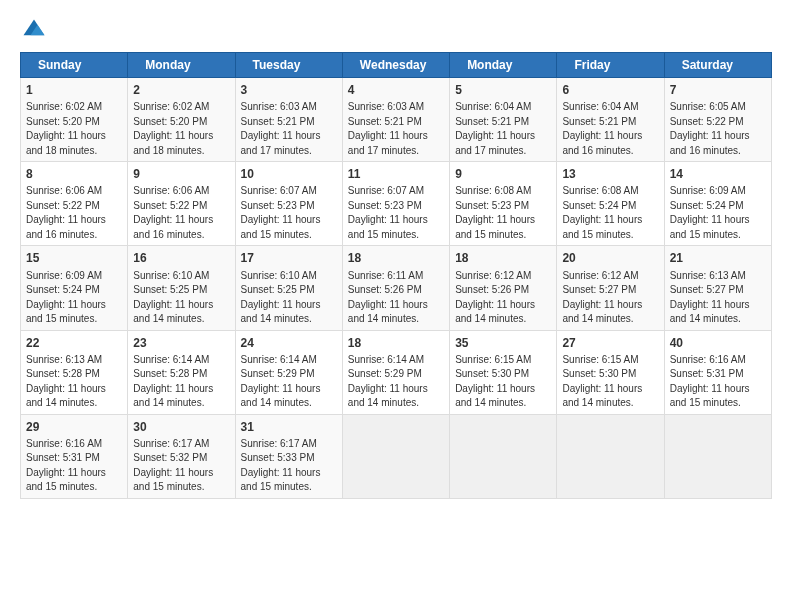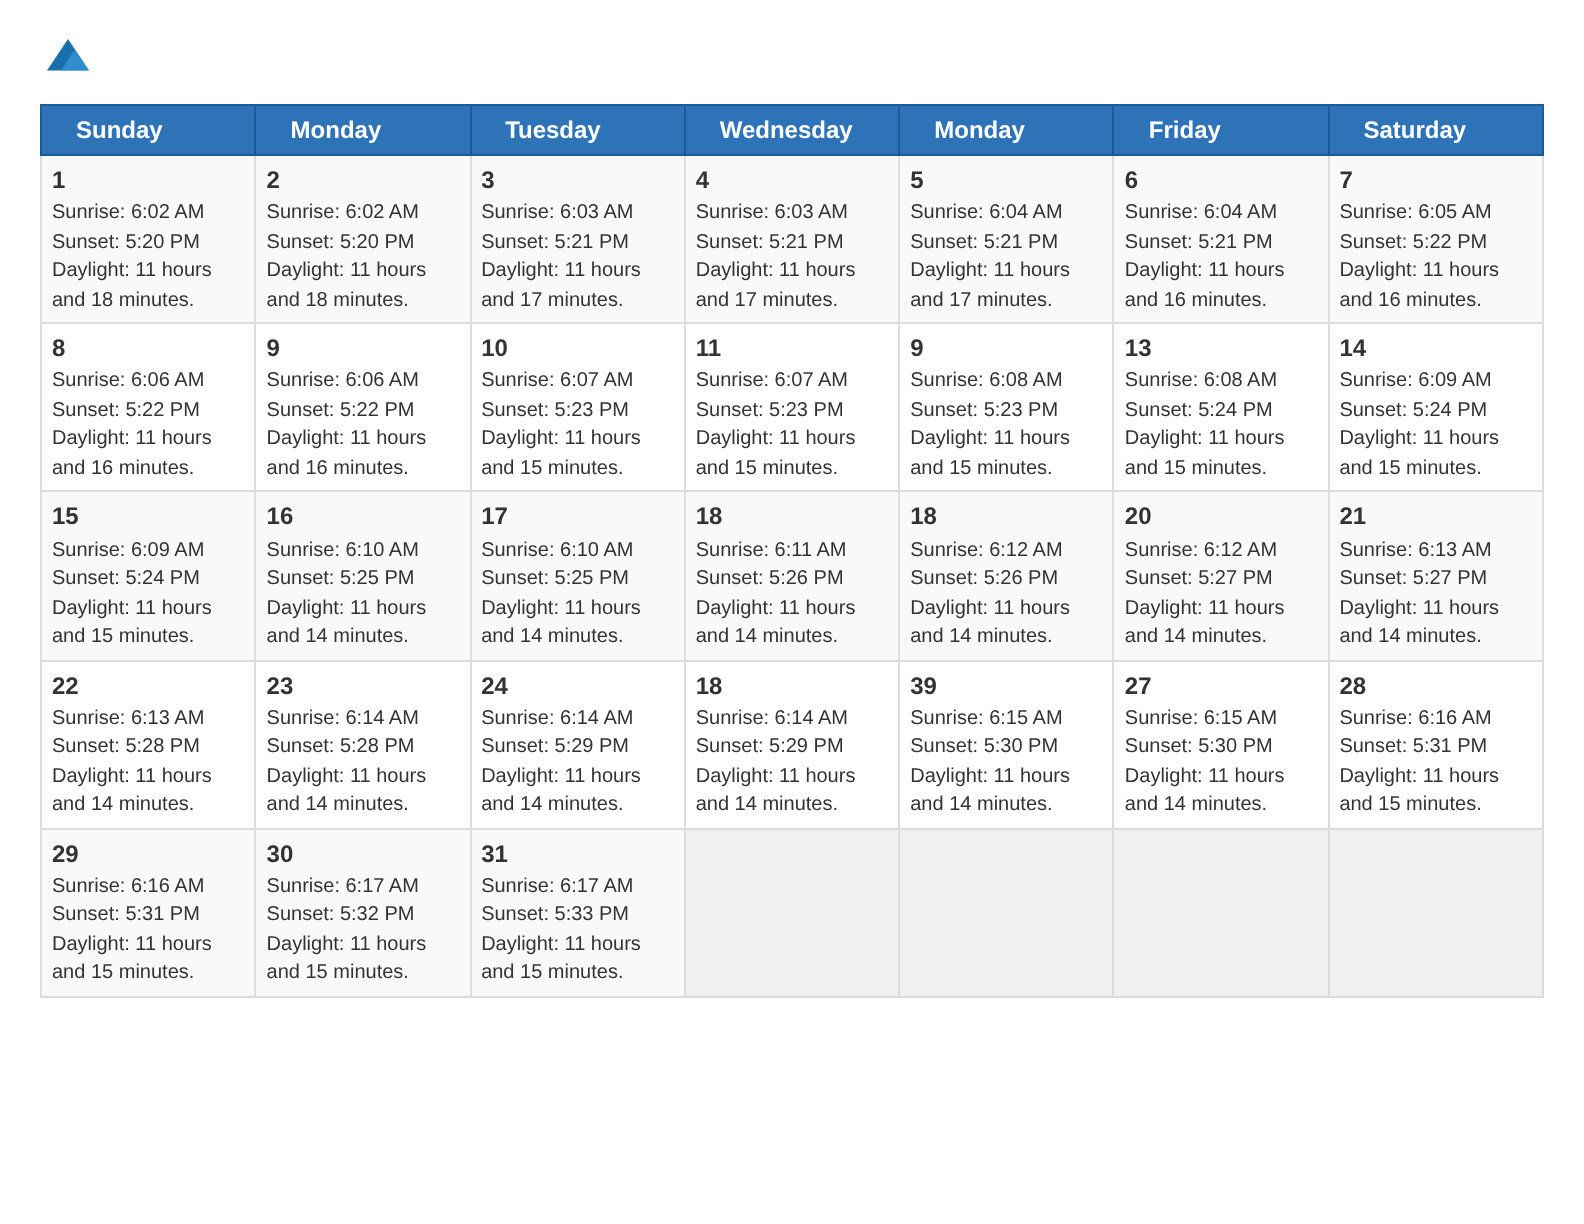--- a/index.html
+++ b/index.html
@@ -156,23 +156,23 @@
           <td><span class="day-num">18</span><span class="day-info">Sunrise: 6:11 AM<br>Sunset: 5:26 PM<br>Daylight: 11 hours and 14 minutes.</span></td>
           <td><span class="day-num">18</span><span class="day-info">Sunrise: 6:12 AM<br>Sunset: 5:26 PM<br>Daylight: 11 hours and 14 minutes.</span></td>
           <td><span class="day-num">20</span><span class="day-info">Sunrise: 6:12 AM<br>Sunset: 5:27 PM<br>Daylight: 11 hours and 14 minutes.</span></td>
           <td><span class="day-num">21</span><span class="day-info">Sunrise: 6:13 AM<br>Sunset: 5:27 PM<br>Daylight: 11 hours and 14 minutes.</span></td>
         </tr>
         <tr>
           <td><span class="day-num">22</span><span class="day-info">Sunrise: 6:13 AM<br>Sunset: 5:28 PM<br>Daylight: 11 hours and 14 minutes.</span></td>
           <td><span class="day-num">23</span><span class="day-info">Sunrise: 6:14 AM<br>Sunset: 5:28 PM<br>Daylight: 11 hours and 14 minutes.</span></td>
           <td><span class="day-num">24</span><span class="day-info">Sunrise: 6:14 AM<br>Sunset: 5:29 PM<br>Daylight: 11 hours and 14 minutes.</span></td>
           <td><span class="day-num">18</span><span class="day-info">Sunrise: 6:14 AM<br>Sunset: 5:29 PM<br>Daylight: 11 hours and 14 minutes.</span></td>
-          <td><span class="day-num">39</span><span class="day-info">Sunrise: 6:15 AM<br>Sunset: 5:30 PM<br>Daylight: 11 hours and 14 minutes.</span></td>
+          <td><span class="day-num">35</span><span class="day-info">Sunrise: 6:15 AM<br>Sunset: 5:30 PM<br>Daylight: 11 hours and 14 minutes.</span></td>
           <td><span class="day-num">27</span><span class="day-info">Sunrise: 6:15 AM<br>Sunset: 5:30 PM<br>Daylight: 11 hours and 14 minutes.</span></td>
-          <td><span class="day-num">28</span><span class="day-info">Sunrise: 6:16 AM<br>Sunset: 5:31 PM<br>Daylight: 11 hours and 15 minutes.</span></td>
+          <td><span class="day-num">40</span><span class="day-info">Sunrise: 6:16 AM<br>Sunset: 5:31 PM<br>Daylight: 11 hours and 15 minutes.</span></td>
         </tr>
         <tr>
           <td><span class="day-num">29</span><span class="day-info">Sunrise: 6:16 AM<br>Sunset: 5:31 PM<br>Daylight: 11 hours and 15 minutes.</span></td>
           <td><span class="day-num">30</span><span class="day-info">Sunrise: 6:17 AM<br>Sunset: 5:32 PM<br>Daylight: 11 hours and 15 minutes.</span></td>
           <td><span class="day-num">31</span><span class="day-info">Sunrise: 6:17 AM<br>Sunset: 5:33 PM<br>Daylight: 11 hours and 15 minutes.</span></td>
           <td class="empty"></td>
           <td class="empty"></td>
           <td class="empty"></td>
           <td class="empty"></td>
         </tr>

